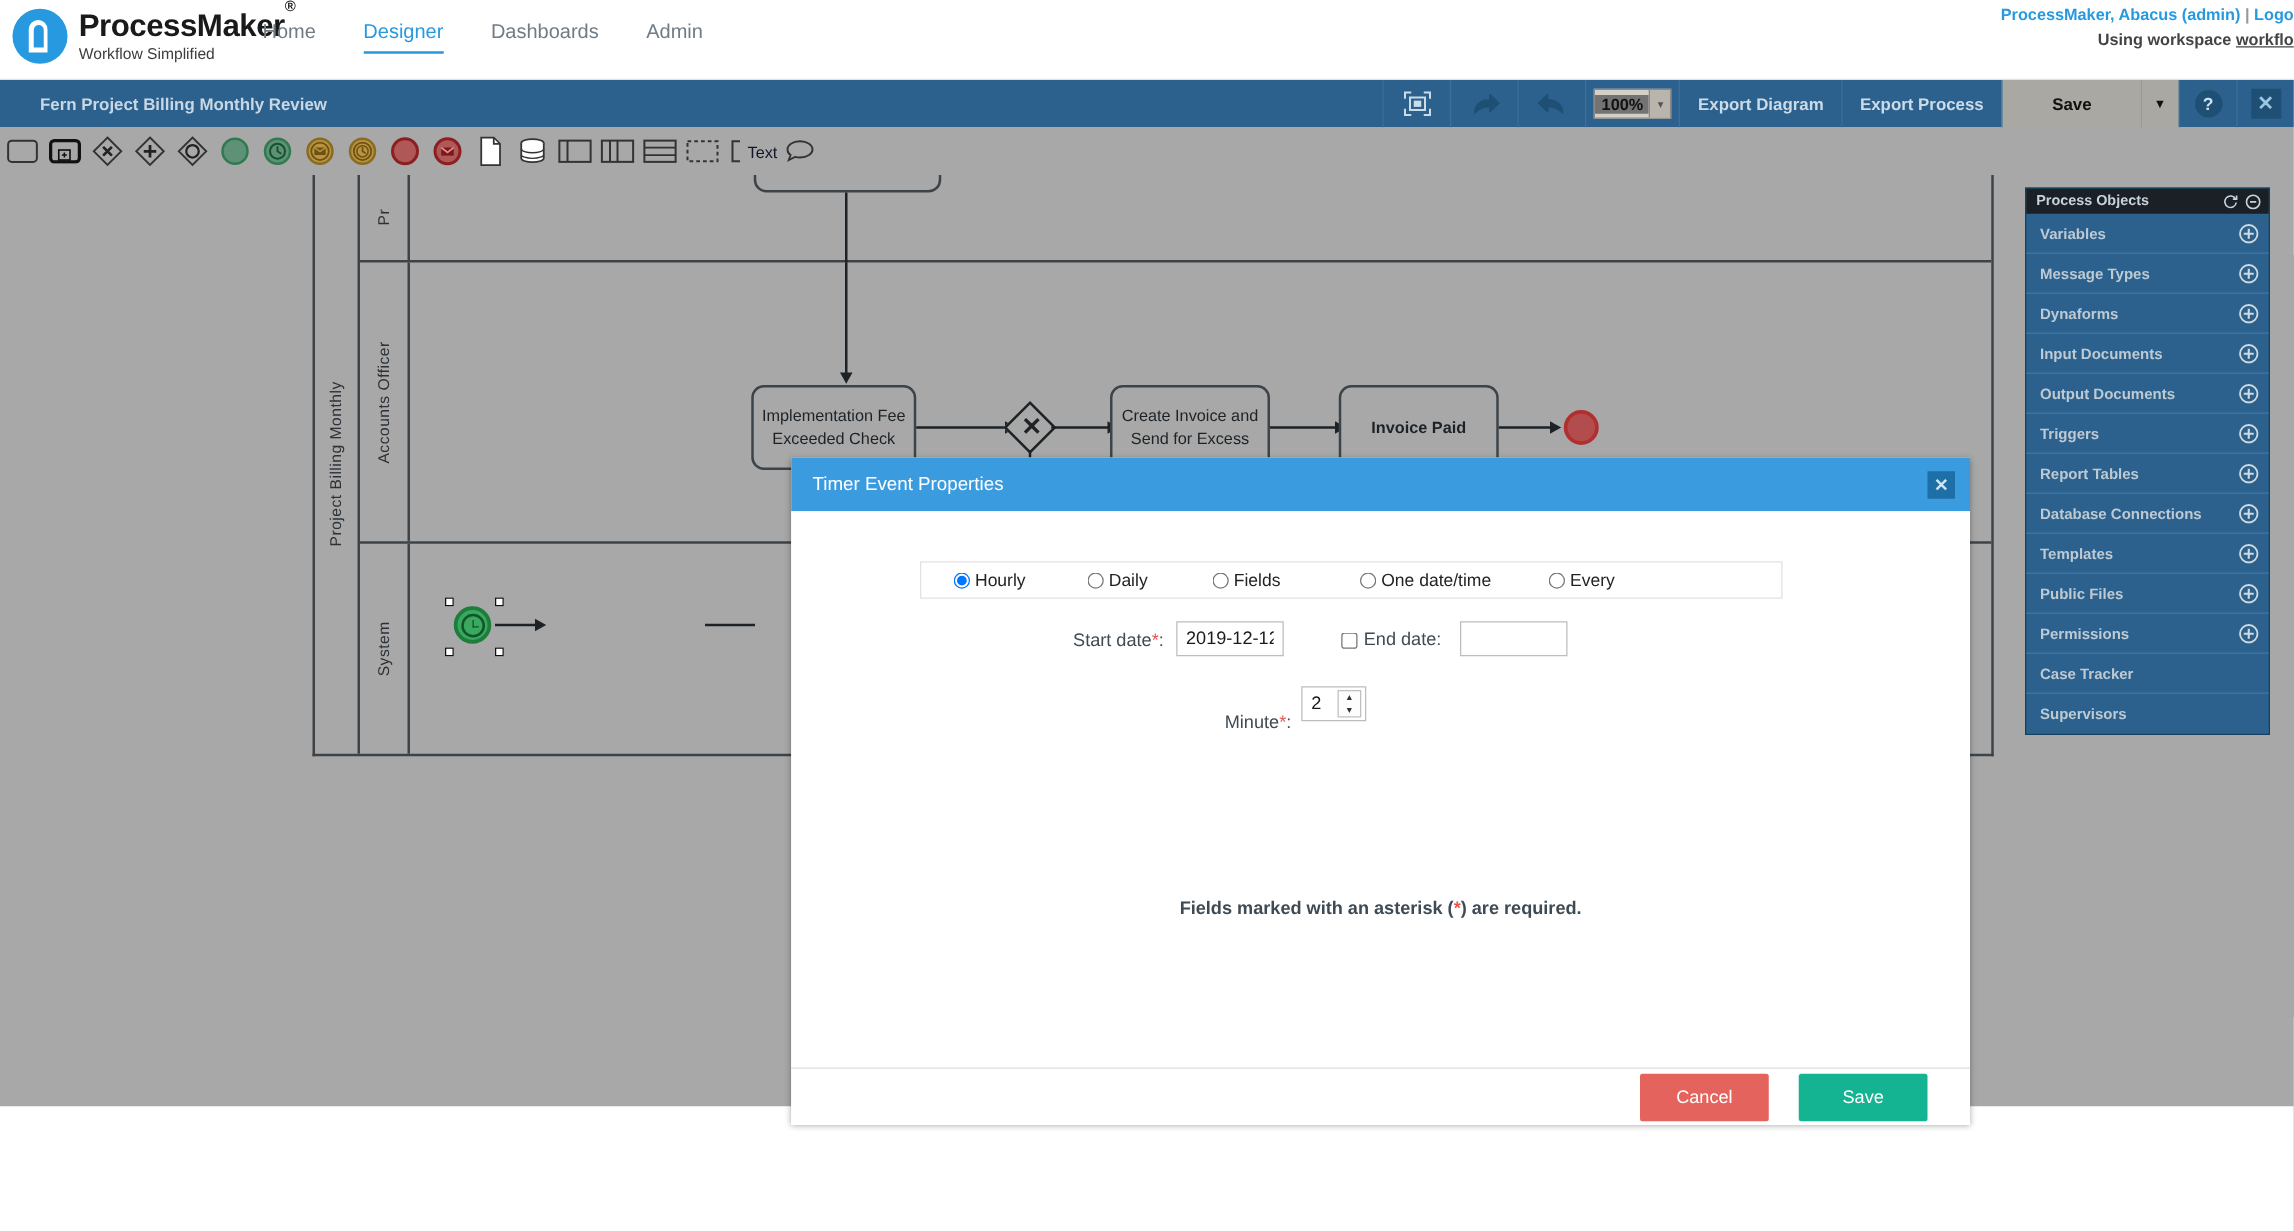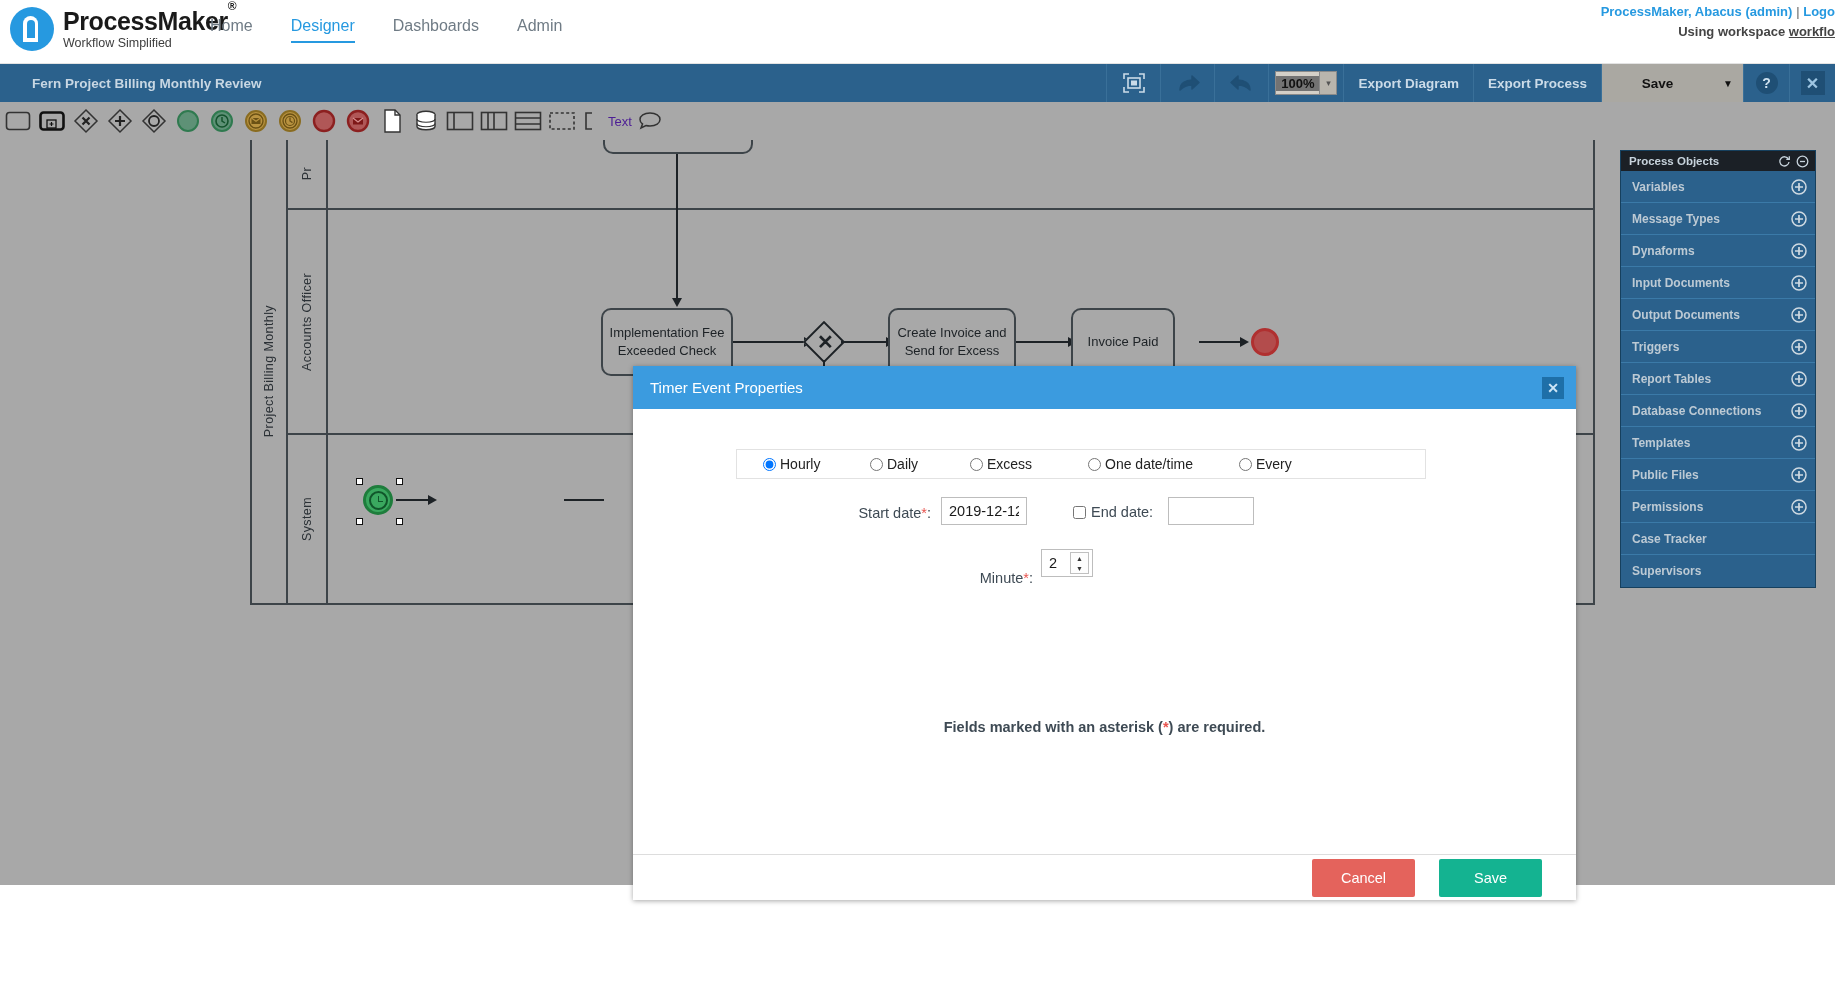--- a/index.html
+++ b/index.html
@@ -120,22 +120,22 @@
   #shape-toolbar {
     position: absolute; left: 0; top: 102px; width: 1835px; height: 38px;
     background: #a8a8a8; display: flex; align-items: center;
     padding-left: 2px; gap: 2px;
   }
   .tool {
     width: 32px; height: 32px; display: flex; align-items: center;
     justify-content: center; cursor: pointer; flex: none;
   }
   .tool-text {
-    display: flex; align-items: center; gap: 12px; cursor: pointer;
-    font-size: 13px; color: #4c1d95; padding-left: 2px;
+    display: flex; align-items: center; gap: 2px; cursor: pointer;
+    font-size: 13px; color: #0f172a; padding-left: 2px;
   }
 
   
   #canvas {
     position: absolute; left: 0; top: 140px; width: 1835px; height: 845px;
     background: #a8a8a8; overflow: hidden;
   }
   #canvas-white {
     position: absolute; left: 0; top: 745px; width: 1835px; height: 100px;
     background: #ffffff;
@@ -559,21 +559,21 @@
       <div class="arrow-line" style="left:553px; top:131px; width:48px; height:2px;"></div>
       <div class="arrow-head-right" style="left:598px; top:127px;"></div>
 
       <div class="task" style="left:600px; top:98px; width:128px; height:68px;">
         <span>Create Invoice and Send for Excess</span>
       </div>
 
       <div class="arrow-line" style="left:728px; top:131px; width:55px; height:2px;"></div>
       <div class="arrow-head-right" style="left:780px; top:127px;"></div>
 
-      <div class="task" style="left:783px; top:98px; width:104px; height:68px;">
+      <div class="task" style="left:783px; top:98px; width:128px; height:68px;font-weight:bold;">
         <span>Invoice Paid</span>
       </div>
 
       <div class="arrow-line" style="left:911px; top:131px; width:44px; height:2px;"></div>
       <div class="arrow-head-right" style="left:952px; top:127px;"></div>
 
       <div class="end-event" style="left:963px; top:118px;"></div>
     </div>
 
     <div class="lane" style="top:295px; height:168px;">
@@ -736,21 +736,21 @@
       <label class="radio-opt" id="r-hourly">
         <input type="radio" name="sched" checked="" style="">
         <span>Hourly</span>
       </label>
       <label class="radio-opt" id="r-daily">
         <input type="radio" name="sched" style="">
         <span>Daily</span>
       </label>
       <label class="radio-opt" id="r-monthly">
         <input type="radio" name="sched" style="">
-        <span>Excess</span>
+        <span>Fields</span>
       </label>
       <label class="radio-opt" id="r-onedate">
         <input type="radio" name="sched" style="">
         <span>One date/time</span>
       </label>
       <label class="radio-opt" id="r-every">
         <input type="radio" name="sched" style="">
         <span>Every</span>
       </label>
     </div>

